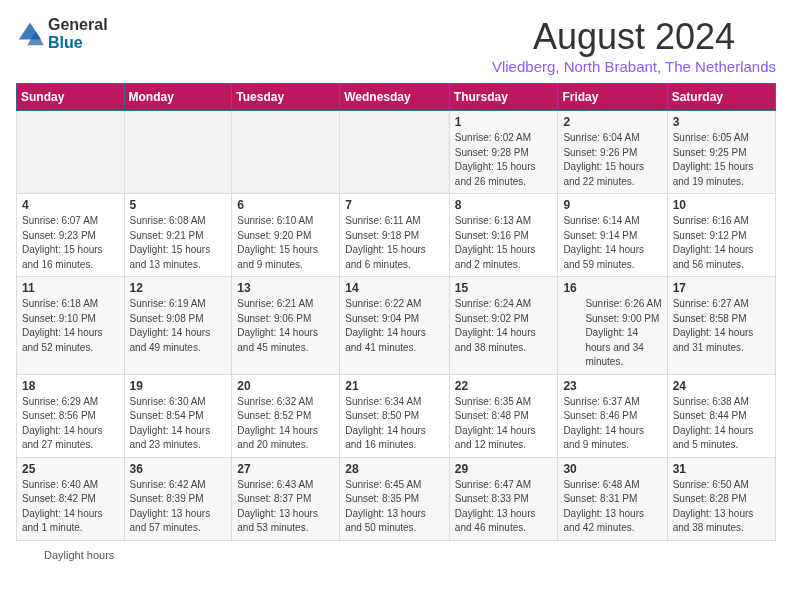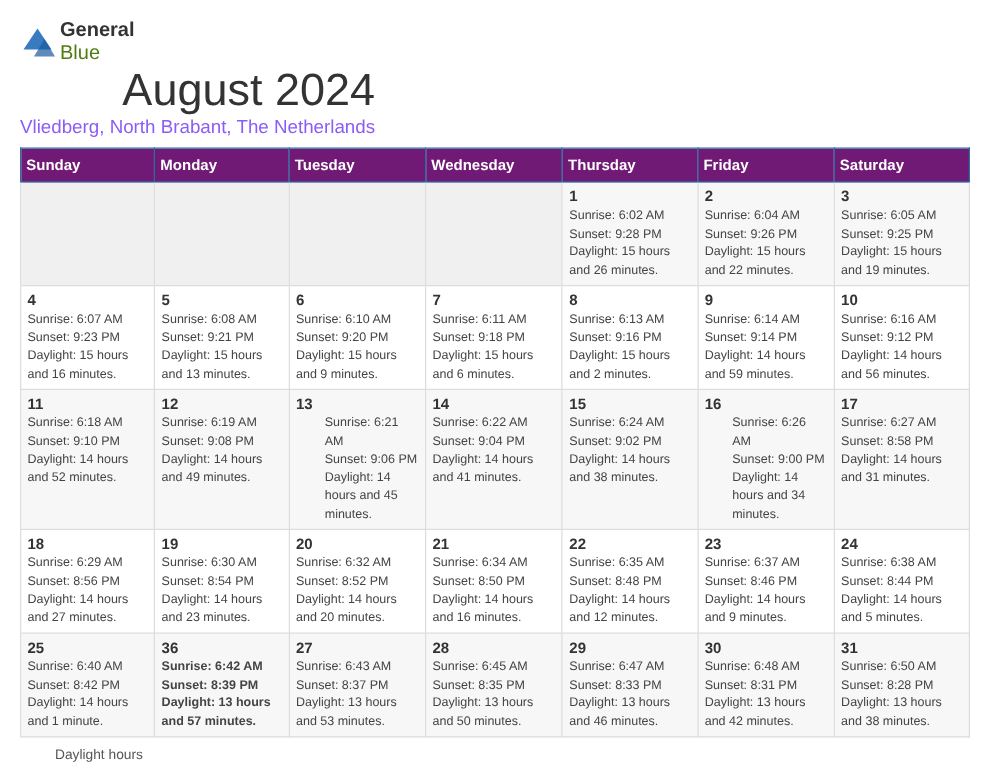--- a/index.html
+++ b/index.html
@@ -8,65 +8,65 @@
       background: #fff;
       width: 792px;
       min-height: 612px;
       padding: 16px;
     }
     .header {
       display: flex;
       justify-content: space-between;
       align-items: flex-start;
       margin-bottom: 8px;
-      flex-direction: column;
     }
     .logo {
       display: flex;
       align-items: center;
     }
     .logo-text {
       display: flex;
       flex-direction: column;
       line-height: 1.1;
     }
     .logo-general {
       font-size: 16px;
       font-weight: bold;
       color: #333;
     }
     .logo-blue {
       font-size: 16px;
-      font-weight: normal;
-      color: #4d7c0f;
+      font-weight: bold;
+      color: #0369a1;
     }
     .logo-icon {
       width: 28px;
       height: 28px;
       margin-right: 4px;
     }
     .title-block {
       text-align: right;
     }
     .month-year {
       font-size: 36px;
       font-weight: 300;
       color: #333;
+      text-align: center;
     }
     .location {
       font-size: 15px;
       color: #8b5cf6;
     }
     .calendar {
       width: 100%;
       border-collapse: collapse;
       font-size: 11px;
     }
     .calendar thead th {
-      background: #701a75;
+      background: #be185d;
       color: #fff;
       padding: 6px 4px;
       text-align: left;
       font-size: 12px;
       font-weight: bold;
       border: 1px solid #2d6aa0;
     }
     .calendar tbody td {
       vertical-align: top;
       padding: 4px 5px;
@@ -212,21 +212,21 @@
 Daylight: 14 hours and 52 minutes.</div>
         </td>
         <td>
           <span class="day-num">12</span>
           <div class="day-info" style="white-space: pre-line;">Sunrise: 6:19 AM
 Sunset: 9:08 PM
 Daylight: 14 hours and 49 minutes.</div>
         </td>
         <td>
           <span class="day-num">13</span>
-          <div class="day-info" style="white-space: pre-line; margin-left: 23px;">Sunrise: 6:21 AM
+          <div class="day-info" style="white-space: pre-line;">Sunrise: 6:21 AM
 Sunset: 9:06 PM
 Daylight: 14 hours and 45 minutes.</div>
         </td>
         <td>
           <span class="day-num">14</span>
           <div class="day-info" style="white-space: pre-line;">Sunrise: 6:22 AM
 Sunset: 9:04 PM
 Daylight: 14 hours and 41 minutes.</div>
         </td>
         <td>
@@ -294,21 +294,21 @@
       </tr>
       <tr>
         <td>
           <span class="day-num">25</span>
           <div class="day-info" style="white-space: pre-line;">Sunrise: 6:40 AM
 Sunset: 8:42 PM
 Daylight: 14 hours and 1 minute.</div>
         </td>
         <td>
           <span class="day-num">36</span>
-          <div class="day-info" style="white-space: pre-line; font-weight: bold;">Sunrise: 6:42 AM
+          <div class="day-info" style="white-space: pre-line;">Sunrise: 6:42 AM
 Sunset: 8:39 PM
 Daylight: 13 hours and 57 minutes.</div>
         </td>
         <td>
           <span class="day-num">27</span>
           <div class="day-info" style="white-space: pre-line;">Sunrise: 6:43 AM
 Sunset: 8:37 PM
 Daylight: 13 hours and 53 minutes.</div>
         </td>
         <td>

